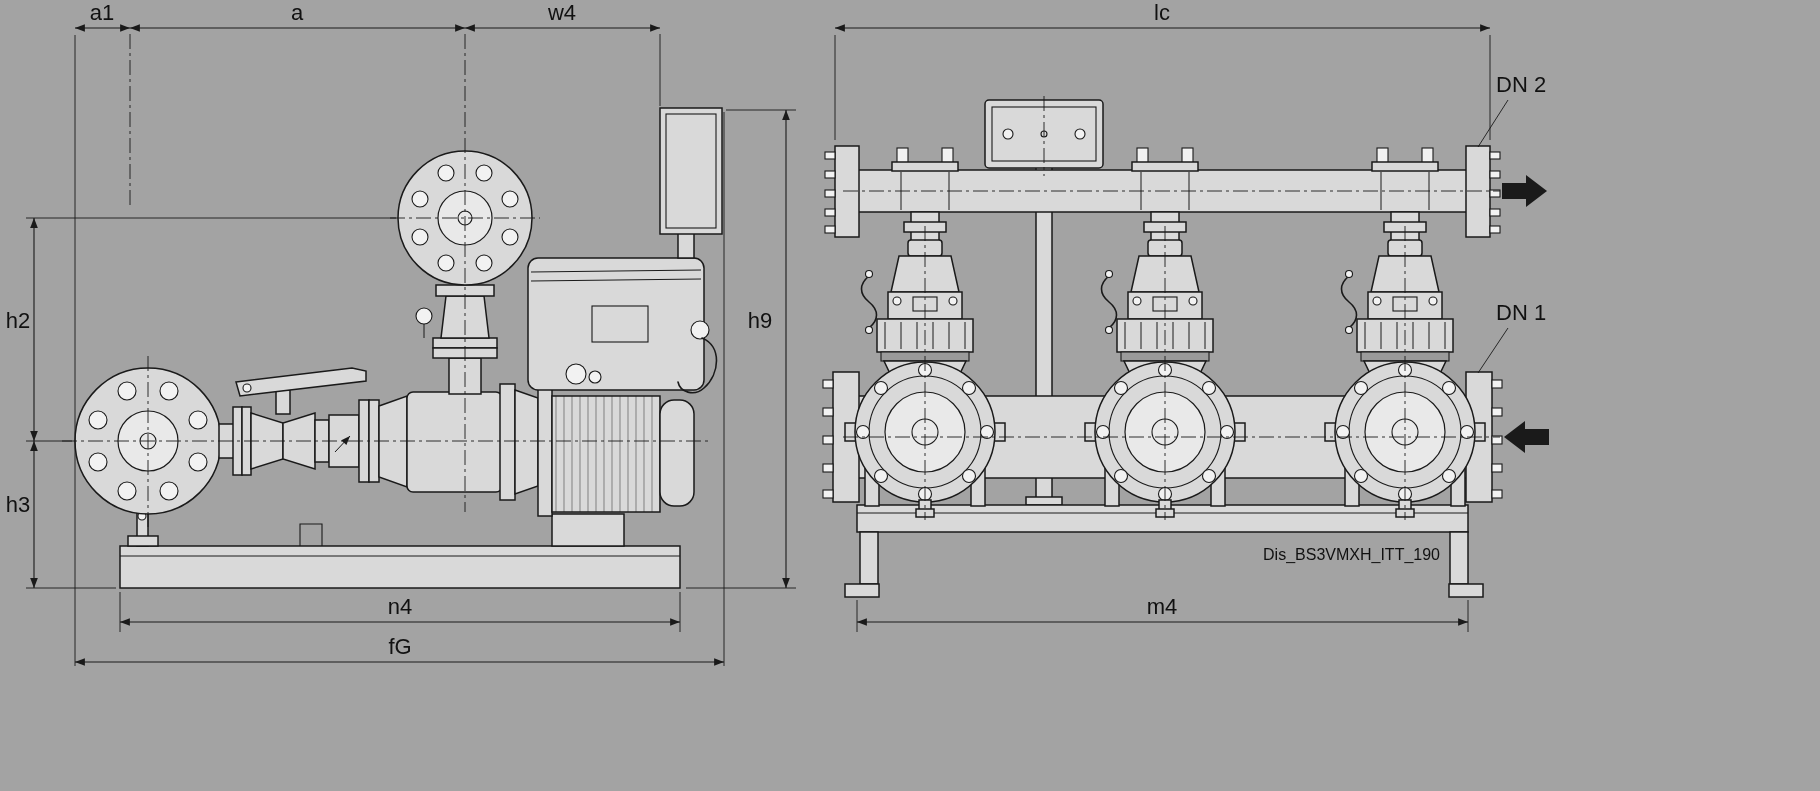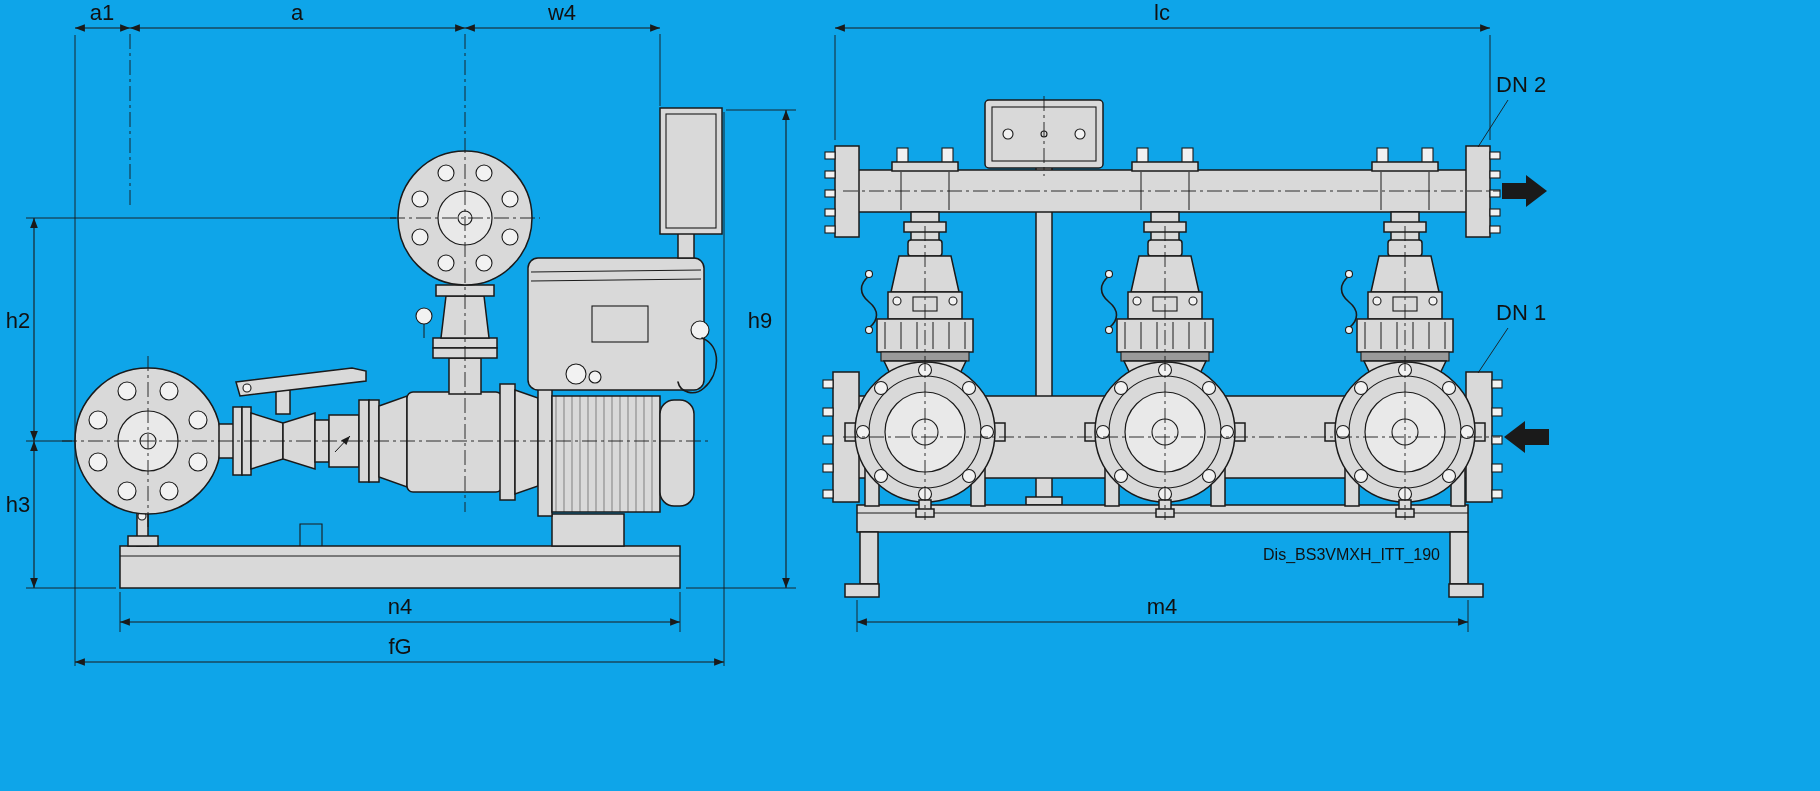--- a/index.html
+++ b/index.html
@@ -1,16 +1,16 @@
 <!DOCTYPE html>
 <html><head>
 <meta charset="utf-8">
 <style>
   html,body{margin:0;padding:0;background:#ffffff;}
-  .stage{position:relative;width:1820px;height:791px;background:#0ea5e9;overflow:hidden;
+  .stage{position:relative;width:1820px;height:791px;background:#a3a3a3;overflow:hidden;
          font-family:"Liberation Sans", sans-serif;}
   svg{display:block;}
   
   .pt  {fill:#d9d9d9;stroke:#1a1a1a;stroke-width:1.5;}
   .pt2 {fill:#e9e9e9;stroke:#1a1a1a;stroke-width:1.2;}
   .det {fill:#f2f2f2;stroke:#1a1a1a;stroke-width:1.1;}
   .det2{fill:none;stroke:#1a1a1a;stroke-width:1.1;}
   .th  {stroke:#1a1a1a;stroke-width:1;fill:none;}
   .thc {fill:none;stroke:#1a1a1a;stroke-width:1.1;}
   .bandd{fill:#9a9a9a;stroke:#1a1a1a;stroke-width:1.1;}

